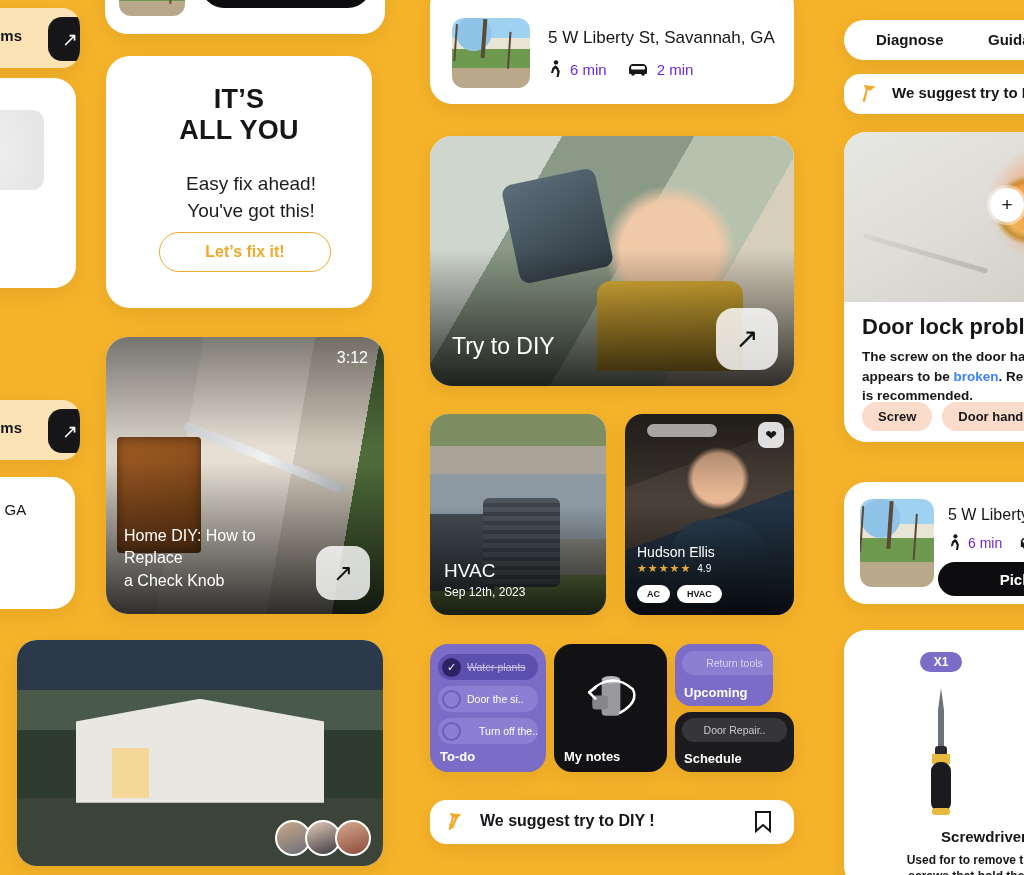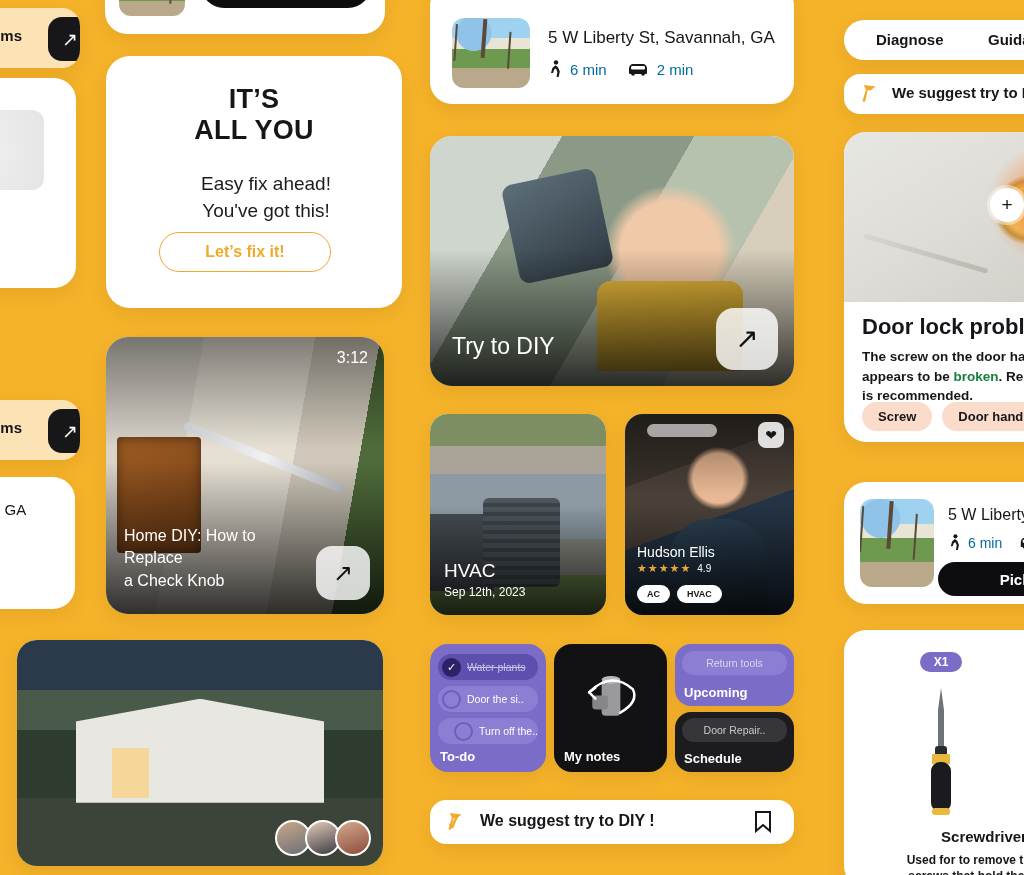--- a/index.html
+++ b/index.html
@@ -65,21 +65,21 @@
   .arrow-light{background:rgba(255,255,255,.82);color:#111;}
   .arrow-dark{background:#17171a;color:#fff;}
 
   .lbl-white{color:#fff;font-weight:400;}
   .pill{display:inline-flex;align-items:center;justify-content:center;border-radius:999px;}
 
   
   .cut-cream{background:#FBE3B5;}
   
   .t-dark{color:#16161a;}
-  .t-mut{color:#0369a1;}
+  .t-mut{color:#6d28d9;}
 </style>
 </head>
 <body>
 
 <div class="stage">
 
   <div class="card cut-cream" style="left:-120px;top:8px;width:200px;height:60px;border-radius:18px;">
     <span style="position:absolute;left:112px;top:19px;font-size:15px;font-weight:700;" class="t-dark">ems</span>
     <div class="arrow-btn arrow-dark" style="right:-12px;top:9px;width:44px;height:44px;border-radius:14px;font-size:19px;">↗</div>
   </div>
@@ -113,21 +113,21 @@
 
   </div>
 
   <div class="card" style="left:105px;top:-56px;width:280px;height:90px;">
     <div style="position:absolute;left:14px;top:18px;width:66px;height:54px;border-radius:12px;overflow:hidden;">
         <div class="imgph ph-park"></div>
       </div>
     <div class="pill" style="position:absolute;left:96px;top:18px;width:170px;height:46px;background:#0d0d0f;"></div>
   </div>
 
-  <div class="card" style="left:106px;top:56px;width:296px;height:252px;border-radius:24px;">
+  <div class="card" style="left:106px;top:56px;width:266px;height:252px;border-radius:24px;">
     <div style="text-align:center;margin-top:28px;font-size:27px;font-weight:800;letter-spacing:.3px;line-height:1.16;" class="t-dark">
       <div>IT’S</div>
       <div>ALL YOU</div>
     </div>
     <div style="text-align:center;margin-top:24px;font-size:19px;line-height:1.42;color:#1c1c20;padding-left:24px;">
       <div>Easy fix ahead!</div>
       <div>You've got this!</div>
     </div>
     <div class="pill" style="position:absolute;left:53px;top:176px;width:172px;height:40px;border:1.6px solid #F0A92B;color:#F0A92B;font-size:16px;font-weight:700;">Let’s fix it!</div>
   </div>
@@ -212,40 +212,40 @@
   <div class="card" style="left:430px;top:644px;width:116px;height:128px;border-radius:18px;background:#7B6DC7;">
     <div style="position:absolute;left:8px;top:10px;right:8px;">
       <div class="pill" style="width:100%;height:26px;background:#5D4FAE;justify-content:flex-start;padding-left:4px;margin-bottom:6px;">
         <span style="width:19px;height:19px;border-radius:50%;background:#2D2266;color:#fff;font-size:11px;display:flex;align-items:center;justify-content:center;">✓</span>
         <span style="margin-left:6px;font-size:10.5px;color:#C9C3E8;text-decoration:line-through;">Water plants</span>
       </div>
       <div class="pill" style="width:100%;height:26px;background:#8B7ED3;justify-content:flex-start;padding-left:4px;margin-bottom:6px;">
         <span style="width:19px;height:19px;border-radius:50%;border:2px solid #6D5FBF;"></span>
         <span style="margin-left:6px;font-size:10.5px;color:#fff;">Door the si..</span>
       </div>
-      <div class="pill" style="width:100%;height:26px;background:#8B7ED3;justify-content:flex-end;padding-left:4px;">
+      <div class="pill" style="width:100%;height:26px;background:#8B7ED3;justify-content:space-between;padding-left:4px;">
         <span style="width:19px;height:19px;border-radius:50%;border:2px solid #6D5FBF;"></span>
         <span style="margin-left:6px;font-size:10.5px;color:#fff;">Turn off the..</span>
       </div>
     </div>
     <div style="position:absolute;left:10px;bottom:8px;color:#fff;font-size:13px;font-weight:700;">To-do</div>
   </div>
 
   <div class="card" style="left:554px;top:644px;width:113px;height:128px;border-radius:18px;background:#121214;">
     <svg viewBox="0 0 100 100" width="78" height="78" style="position:absolute;left:18px;top:14px;">
       <rect x="38" y="28" width="24" height="46" rx="5" fill="#9a9a9e"></rect>
       <ellipse cx="50" cy="28" rx="12" ry="5" fill="#b9b9bd"></ellipse>
       <rect x="26" y="48" width="20" height="18" rx="4" fill="#86868a"></rect>
       <path d="M22 44 Q50 16 78 40 Q86 56 62 70" fill="none" stroke="#fff" stroke-width="3.2" stroke-linecap="round"></path>
       <path d="M22 44 L30 38 M22 44 L30 52" fill="none" stroke="#fff" stroke-width="3.2" stroke-linecap="round"></path>
     </svg>
     <div style="position:absolute;left:10px;bottom:8px;color:#fff;font-size:13px;font-weight:700;">My notes</div>
   </div>
 
-  <div class="card" style="left:675px;top:644px;width:119px;height:62px;border-radius:16px;background:#7B6DC7;">
+  <div class="card" style="left:675px;top:644px;width:98px;height:62px;border-radius:16px;background:#7B6DC7;">
     <div class="pill" style="position:absolute;left:7px;top:7px;width:105px;height:24px;background:#8B7ED3;color:#DAD5F2;font-size:10.5px;">Return tools</div>
     <div style="position:absolute;left:9px;bottom:6px;color:#fff;font-size:13px;font-weight:700;">Upcoming</div>
   </div>
 
   <div class="card" style="left:675px;top:712px;width:119px;height:60px;border-radius:16px;background:#1C1C1F;">
     <div class="pill" style="position:absolute;left:7px;top:6px;width:105px;height:24px;background:#36363A;color:#C9C9CE;font-size:10.5px;">Door Repair..</div>
     <div style="position:absolute;left:9px;bottom:6px;color:#fff;font-size:13px;font-weight:700;">Schedule</div>
   </div>
 
   <div class="card" style="left:430px;top:800px;width:364px;height:44px;border-radius:16px;">
@@ -275,21 +275,21 @@
     <div style="position:absolute;left:0;top:0;width:100%;height:170px;overflow:hidden;">
         <div class="imgph ph-knob"></div>
       </div>
     <div style="position:absolute;left:146px;top:56px;width:34px;height:34px;border-radius:50%;background:#fff;
                 display:flex;align-items:center;justify-content:center;font-size:19px;color:#17171a;
                 box-shadow:0 0 0 3px rgba(255,255,255,.45);">+</div>
     <div style="position:absolute;left:18px;top:182px;font-size:22px;font-weight:800;" class="t-dark">Door lock problem</div>
     <div style="position:absolute;left:18px;top:215px;font-size:13.5px;font-weight:700;line-height:1.45;color:#17171a;width:280px;">
       <div>The screw on the door handle</div>
       <div>
-        <span>appears to be </span><span style="color:#15803d;text-align:right;">broken</span><span>. Replace</span>
+        <span>appears to be </span><span style="color:#3b82f6;text-align:right;">broken</span><span>. Replace</span>
       </div>
       <div>is recommended.</div>
     </div>
     <div style="position:absolute;left:18px;top:270px;display:flex;gap:10px;">
       <span class="pill" style="background:#FBDCCB;color:#17171a;font-size:13px;font-weight:700;padding:7px 16px;">Screw</span>
       <span class="pill" style="background:#FBDCCB;color:#17171a;font-size:13px;font-weight:700;padding:7px 16px;">Door handle</span>
     </div>
   </div>
 
   <div class="card" style="left:844px;top:482px;width:280px;height:122px;">

